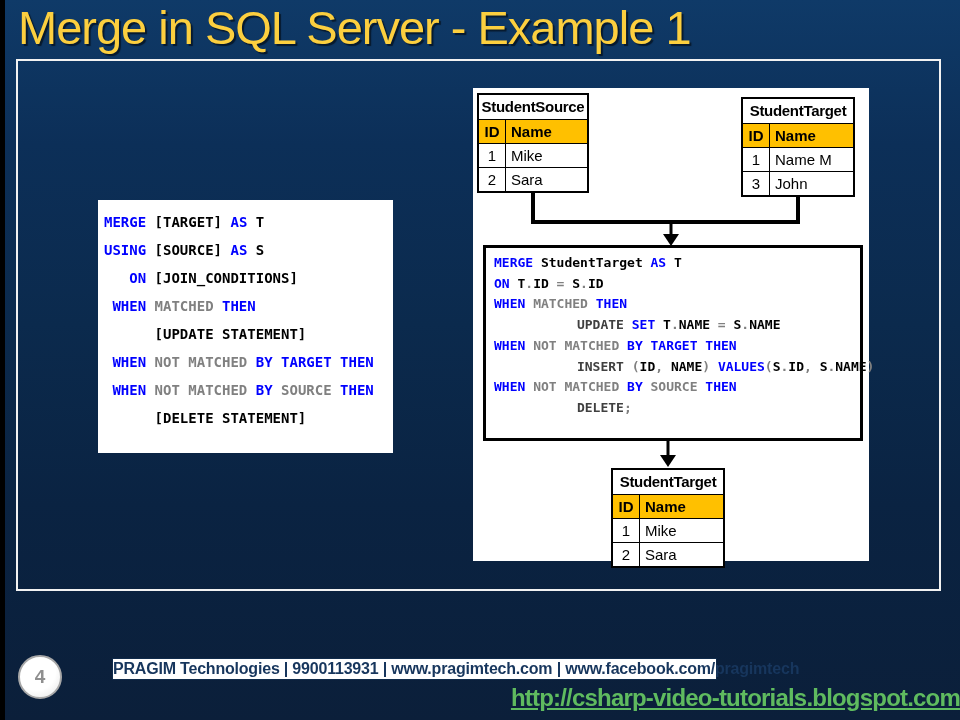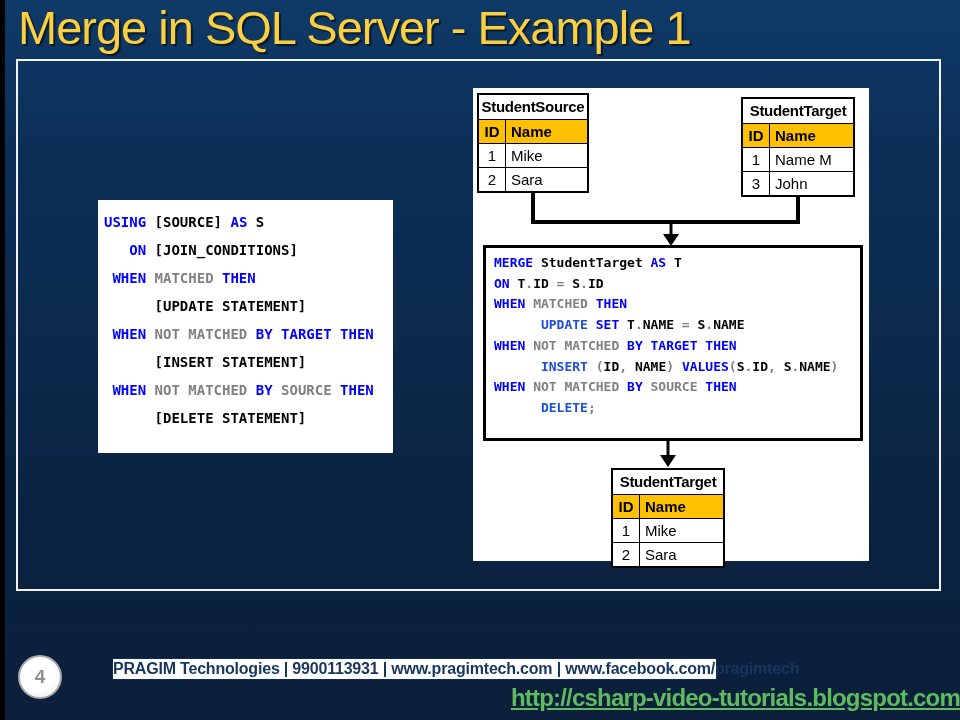--- a/index.html
+++ b/index.html
@@ -32,21 +32,21 @@
   .code-example{
     position:absolute;left:10px;top:157px;width:380px;height:196px;
     background:#fff;border:3px solid #000;box-sizing:border-box;
     padding:5px 0 0 8px;
     font-family:"DejaVu Sans Mono","Liberation Mono",monospace;
     font-size:13px;font-weight:bold;line-height:20.7px;
   }
   .code-line{white-space:pre;}
   .tok-k{color:#0000ff;}
   .tok-g{color:#808080;}
-  .tok-m{color:#1d4ed8;}
+  .tok-m{color:#404040;margin-left:36px;}
   .tok-p{color:#000000;}
   
   .stable{
     position:absolute;background:#fff;border:2px solid #000;box-sizing:border-box;
     font-family:"Liberation Sans",sans-serif;font-size:15px;color:#000;
   }
   .stable-title{
     height:24px;line-height:24px;text-align:center;font-weight:bold;
     letter-spacing:-0.3px;border-bottom:1px solid #000;background:#fff;
   }
@@ -78,26 +78,26 @@
 <body>
 
 <div class="slide">
   <div class="left-frame"></div>
 
   <div class="slide-title">Merge in SQL Server - Example 1</div>
 
   <div class="content-box"></div>
 
   <div class="code-template">
+      <div class="code-line"><span class="tok-k">MERGE</span><span class="tok-p"> [TARGET] </span><span class="tok-k">AS</span><span class="tok-p"> T</span></div>
       <div class="code-line"><span class="tok-k">USING</span><span class="tok-p"> [SOURCE] </span><span class="tok-k">AS</span><span class="tok-p"> S</span></div>
       <div class="code-line"><span class="tok-k">   ON</span><span class="tok-p"> [JOIN_CONDITIONS]</span></div>
       <div class="code-line"><span class="tok-k"> WHEN</span><span class="tok-g"> MATCHED </span><span class="tok-k">THEN</span></div>
       <div class="code-line"><span class="tok-p">      [UPDATE STATEMENT]</span></div>
       <div class="code-line"><span class="tok-k"> WHEN</span><span class="tok-g"> NOT MATCHED </span><span class="tok-k">BY TARGET THEN</span></div>
-      <div class="code-line"><span class="tok-p">      [INSERT STATEMENT]</span></div>
       <div class="code-line"><span class="tok-k"> WHEN</span><span class="tok-g"> NOT MATCHED </span><span class="tok-k">BY</span><span class="tok-g"> SOURCE </span><span class="tok-k">THEN</span></div>
       <div class="code-line"><span class="tok-p">      [DELETE STATEMENT]</span></div>
     </div>
 
   <div class="diagram-panel">
 
     <svg class="flow-svg" width="396" height="473" viewBox="0 0 396 473">
       <line x1="60" y1="100" x2="60" y2="136" stroke="#000" stroke-width="4"></line>
       <line x1="325" y1="104" x2="325" y2="136" stroke="#000" stroke-width="4"></line>
       <line x1="58" y1="134" x2="327" y2="134" stroke="#000" stroke-width="4"></line>

